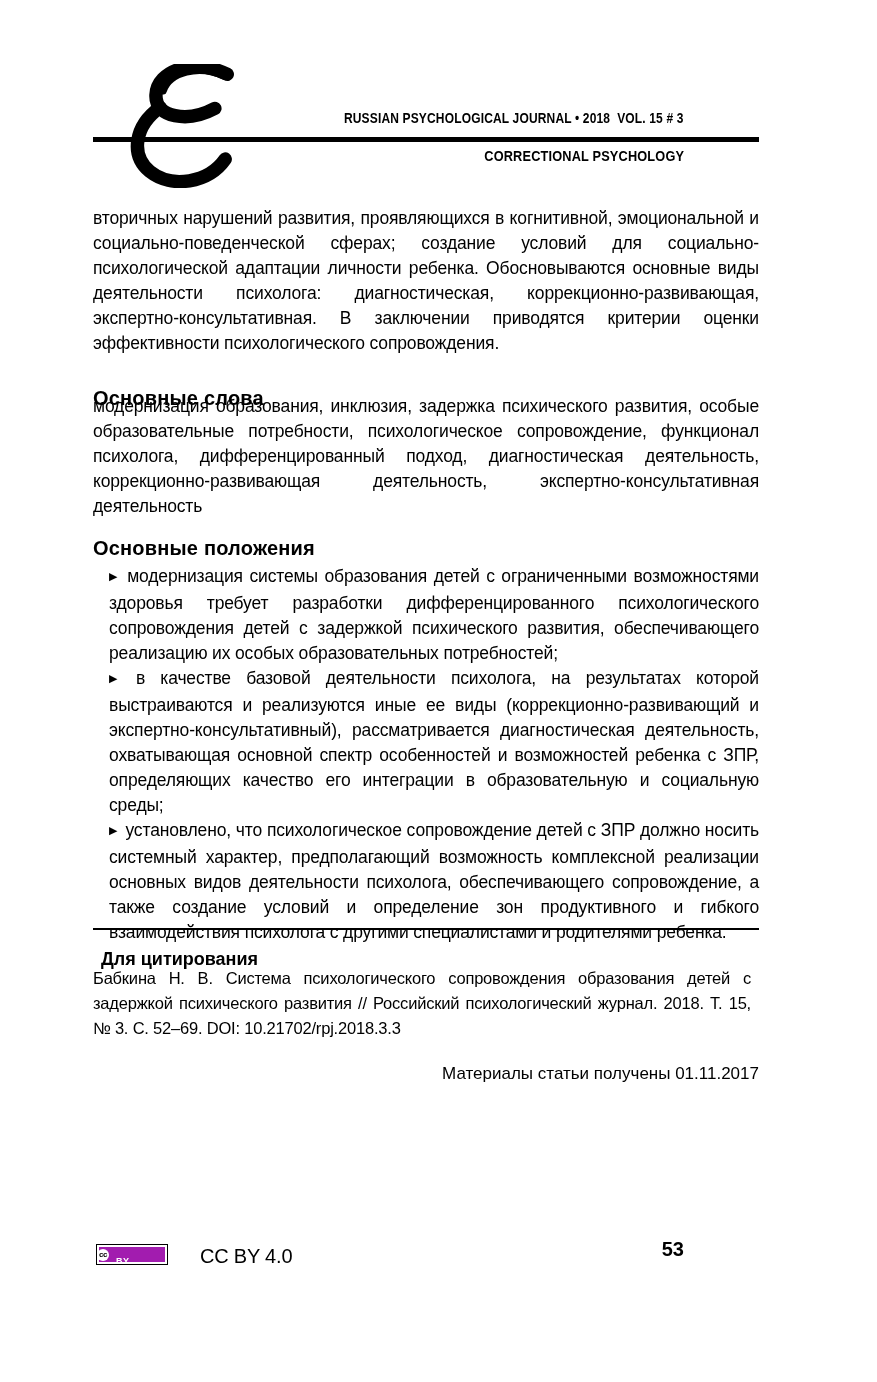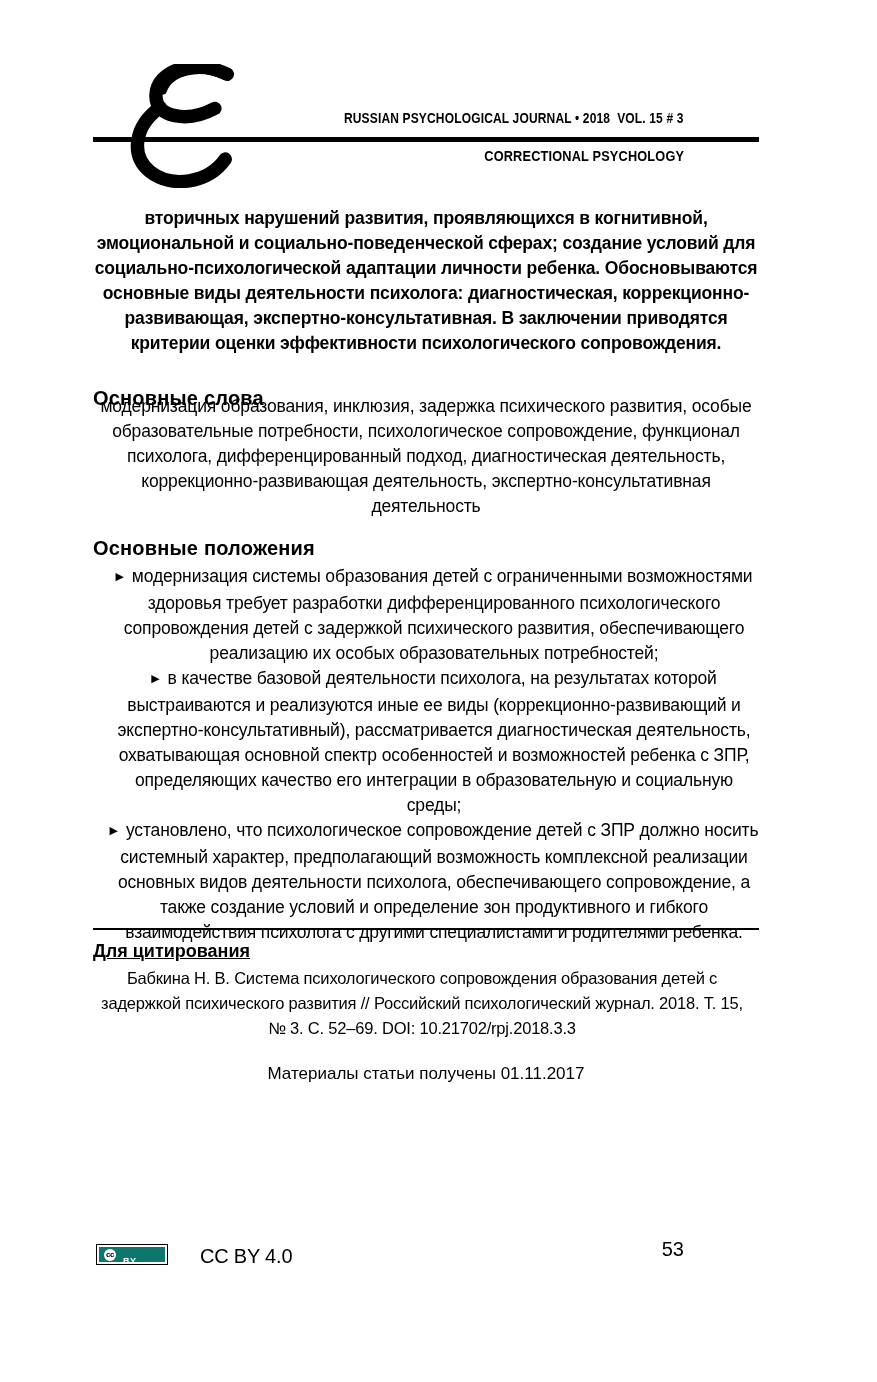--- a/index.html
+++ b/index.html
@@ -26,66 +26,66 @@
   }
   .section-line {
     position: absolute; right: 117px; top: 147px;
     font-size: 15px; font-weight: bold; white-space: nowrap;
     transform: scaleX(0.85); transform-origin: 100% 50%;
     letter-spacing: 0.2px;
   }
 
   
   .body-col { position: absolute; left: 93px; top: 0; width: 666px; height: 100%; }
-  .body-col p { margin: 0; text-align: center; }
+  .body-col p { margin: 0; }
   .bodytext {
     font-size: 17.5px; line-height: 25px;
     letter-spacing: -0.15px;
     text-align: justify;
   }
-  .abstract   { position: absolute; top: 206px; left: 0; right: 0; font-weight: bold; }
+  .abstract   { position: absolute; top: 206px; left: 0; right: 0; }
   .kw-head    { position: absolute; top: 386px; left: 0; margin: 0;
                 font-size: 20px; line-height: 24px; font-weight: bold; letter-spacing: 0.2px; }
   .kw-text    { position: absolute; top: 394px; left: 0; right: 0; }
   .pos-head   { position: absolute; top: 536px; left: 0; margin: 0;
                 font-size: 20px; line-height: 24px; font-weight: bold; letter-spacing: 0.2px; text-align: right; }
   .bullets    { position: absolute; top: 564px; left: 16px; right: 0; }
   .bullet-marker { font-size: 11px; margin-right: 8px; position: relative; top: -2px; }
 
   .cite-rule  { position: absolute; top: 928px; left: 0; width: 666px; height: 2px; background: #000; }
-  .cite-head  { position: absolute; top: 939px; left: 0; margin: 0;
-                font-size: 18px; line-height: 24px; font-weight: bold; text-decoration: underline; }
+  .cite-head  { position: absolute; top: 939px; left: 0; margin: 8px;
+                font-size: 18px; line-height: 24px; font-weight: bold; }
   .cite-text  { position: absolute; top: 966px; left: 0; right: 8px;
                 font-size: 16.5px; line-height: 25px; letter-spacing: -0.2px; text-align: justify; }
   .received   { position: absolute; top: 1062px; left: 0; right: 0;
                 font-size: 17px; line-height: 24px; text-align: right; }
 
   
   .cc-badge {
     position: absolute; left: 96px; top: 1244px;
     width: 72px; height: 21px;
-    background: #0f766e; border: 1px solid #000;
+    background: #a21caf; border: 1px solid #000;
     box-shadow: inset 0 0 0 2px #fff;
     display: flex; align-items: center;
-    box-sizing: border-box; padding-left: 7px;
+    box-sizing: border-box; 
   }
   .cc-circle {
     width: 12px; height: 12px; border-radius: 50%;
     background: #fff; color: #000;
     font-size: 8px; font-weight: bold; letter-spacing: -0.5px;
     display: flex; align-items: center; justify-content: center;
   }
   .cc-by { color: #fff; font-size: 9px; font-weight: bold; margin-left: 7px; letter-spacing: 0.5px; margin-top: 12px; }
   .license-text {
     position: absolute; left: 200px; top: 1245px;
     font-size: 20px; letter-spacing: -0.2px;
   }
   .page-num {
     position: absolute; right: 117px; top: 1238px;
-    font-size: 20px; font-weight: normal;
+    font-size: 20px; font-weight: bold;
   }
 </style>
 </head>
 <body>
 
 <div class="page">
 
   <header>
     <svg class="logo-svg" width="124" height="124" viewBox="0 0 120 120" aria-hidden="true">
       <path d="M 98 10 C 66 -6 30 6 29 30 C 28 52 60 57 86 43" fill="none" stroke="#000" stroke-width="13" stroke-linecap="round"></path>

